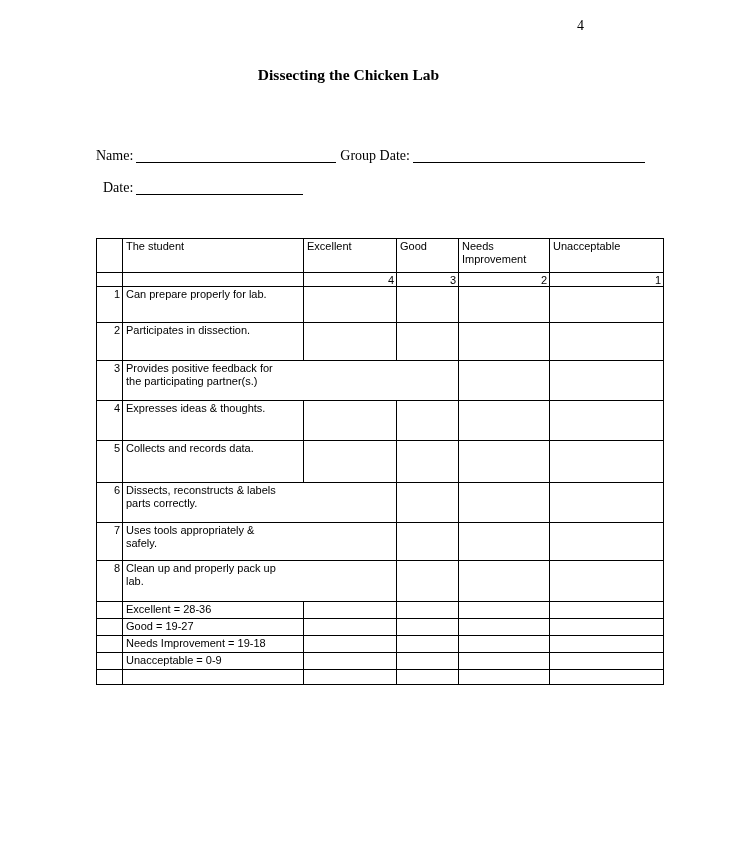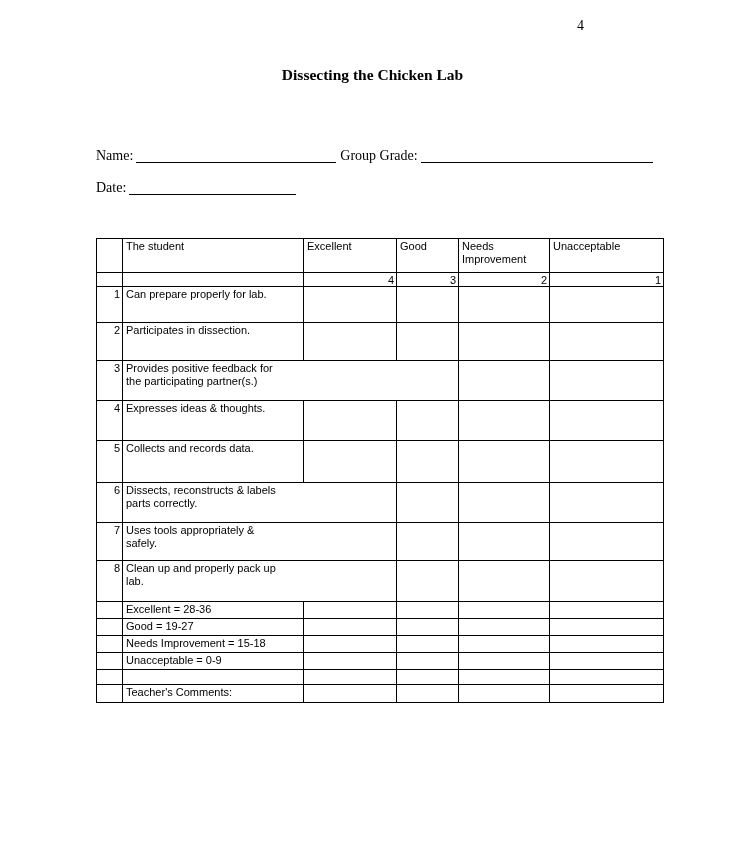--- a/index.html
+++ b/index.html
@@ -9,25 +9,25 @@
     position:relative;
     font-family:"Liberation Serif", serif;
     overflow:hidden;
   }
   .pagenum {
     position:absolute; left:577px; top:18px;
     font-size:14px;
   }
   .titleblock {
     position:absolute; left:0; top:65px; width:697px;
-    text-align:center; font-weight:bold; font-size:15.5px; line-height:20px;padding-left:24px;
+    text-align:center; font-weight:bold; font-size:15.5px; line-height:20px;
   }
   .fieldline { position:absolute; font-size:14px; white-space:nowrap; }
   #nameline { left:96px; top:148px; }
-  #dateline { left:96px; top:180px; }
+  #dateline { left:103px; top:180px; }
   .blank {
     display:inline-block; height:14px;
     border-bottom:1.4px solid #000;
     vertical-align:-3px; margin-left:3px;
   }
   .w-name  { width:200px; margin-right:4px; }
   .w-group { width:232px; }
   .w-date  { width:167px; }
 
   table.rubric {
@@ -51,21 +51,21 @@
 </head>
 <body>
 
 <div class="pagenum">4</div>
 
 <div class="titleblock">
   <div>Dissecting the Chicken Lab</div>
 </div>
 
 <div class="fieldline" id="nameline">
-  <span>Name:</span><span class="blank w-name"></span><span>Group Grade:</span><span class="blank w-group"></span>
+  <span>Name:</span><span class="blank w-name"></span><span>Group Date:</span><span class="blank w-group"></span>
 </div>
 
 <div class="fieldline" id="dateline">
   <span>Date:</span><span class="blank w-date"></span>
 </div>
 
 <table class="rubric">
   <colgroup>
     <col style="width:26px">
       <col style="width:181px">
@@ -211,21 +211,21 @@
         </td>
     <td></td>
     <td></td>
     <td></td>
     <td></td>
   </tr>
 
   <tr class="h17">
     <td class="c-num"></td>
     <td>
-          <div class="dwrap">Needs Improvement = 15-18</div>
+          <div class="dwrap">Needs Improvement = 19-18</div>
         </td>
     <td></td>
     <td></td>
     <td></td>
     <td></td>
   </tr>
 
   <tr class="h17">
     <td class="c-num"></td>
     <td>
@@ -239,24 +239,14 @@
 
   <tr class="h15">
     <td class="c-num"></td>
     <td></td>
     <td></td>
     <td></td>
     <td></td>
     <td></td>
   </tr>
 
-  <tr class="h18">
-    <td class="c-num"></td>
-    <td>
-          <div class="dwrap">Teacher's Comments:</div>
-        </td>
-    <td></td>
-    <td></td>
-    <td></td>
-    <td></td>
-  </tr>
 </tbody>
   </table>
 
 </body></html>

